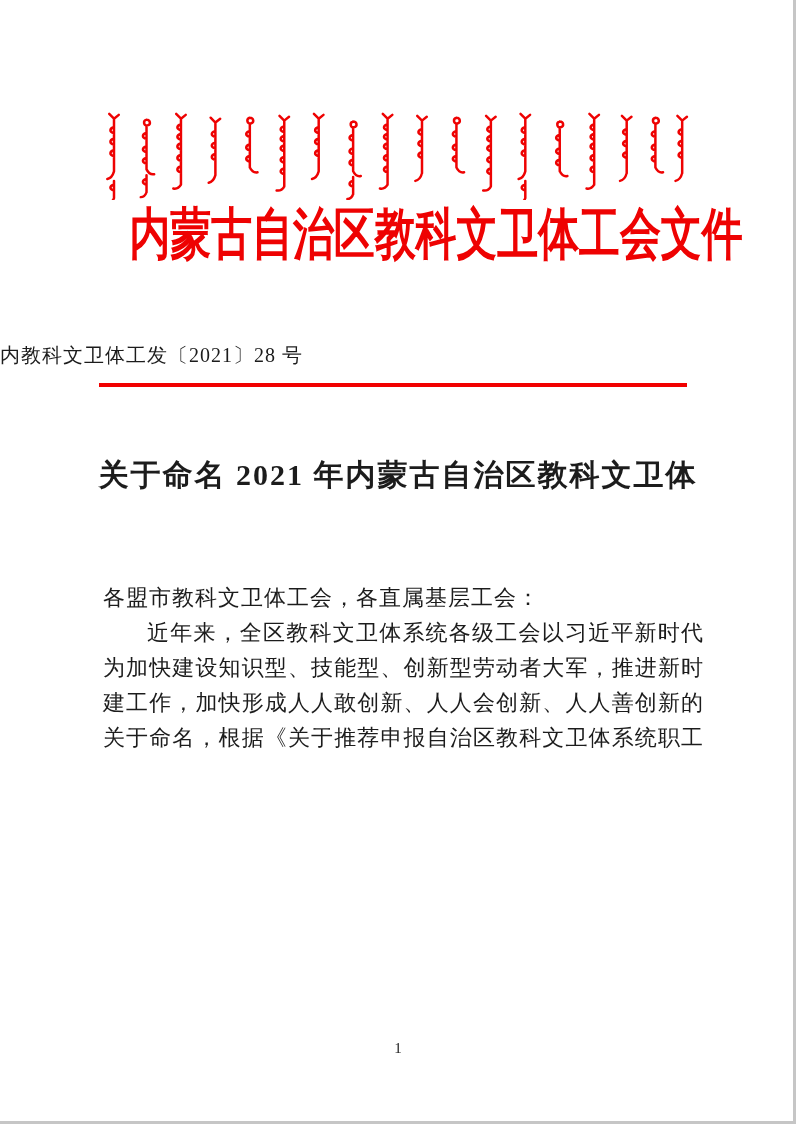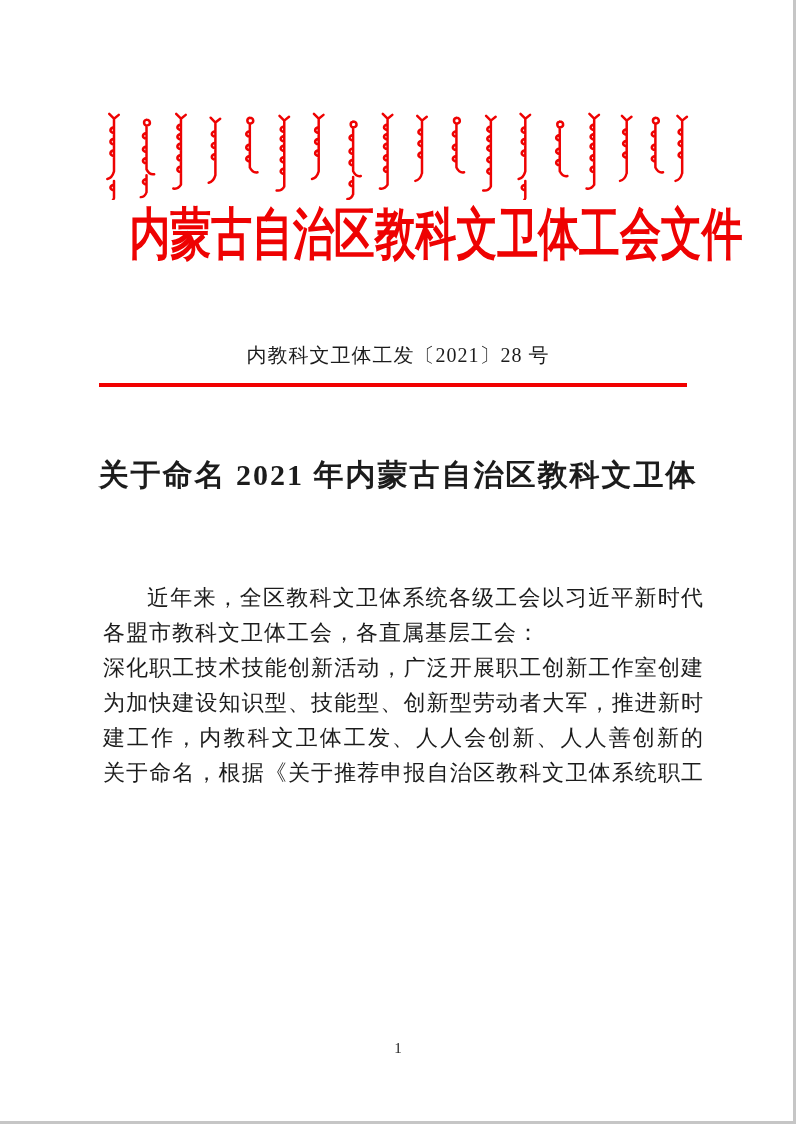--- a/index.html
+++ b/index.html
@@ -44,21 +44,21 @@
     transform: scaleX(0.73);
     transform-origin: center;
   }
 
   
   .doc-number {
     position: absolute;
     top: 340px;
     left: 0;
     width: 796px;
-    text-align: center;
+    text-align: left;
     font-size: 20px;
     line-height: 30px;
     letter-spacing: 1px;
   }
 
   
   .red-rule {
     position: absolute;
     top: 383px;
     left: 99px;
@@ -167,25 +167,24 @@
 
   <div class="doc-number">内教科文卫体工发〔2021〕28 号</div>
 
   <div class="red-rule"></div>
 
   <h1 class="doc-title">
     <span class="t-line">关于命名 2021 年内蒙古自治区教科文卫体</span>
   </h1>
 
   <div class="body-text">
+    <span class="line">各盟市教科文卫体工会，各直属基层工会：</span>
+
     <span class="line just indent">近年来，全区教科文卫体系统各级工会以习近平新时代</span>
-
-    <span class="line">各盟市教科文卫体工会，各直属基层工会：</span>
-    <span class="line just">深化职工技术技能创新活动，广泛开展职工创新工作室创建</span>
     <span class="line just">为加快建设知识型、技能型、创新型劳动者大军，推进新时</span>
 
-    <span class="line just">建工作，内教科文卫体工发、人人会创新、人人善创新的</span>
+    <span class="line just">建工作，加快形成人人敢创新、人人会创新、人人善创新的</span>
     <span class="line just">关于命名，根据《关于推荐申报自治区教科文卫体系统职工</span>
   </div>
 
   <div class="page-number">1</div>
 
 </div>
 
 </body></html>

